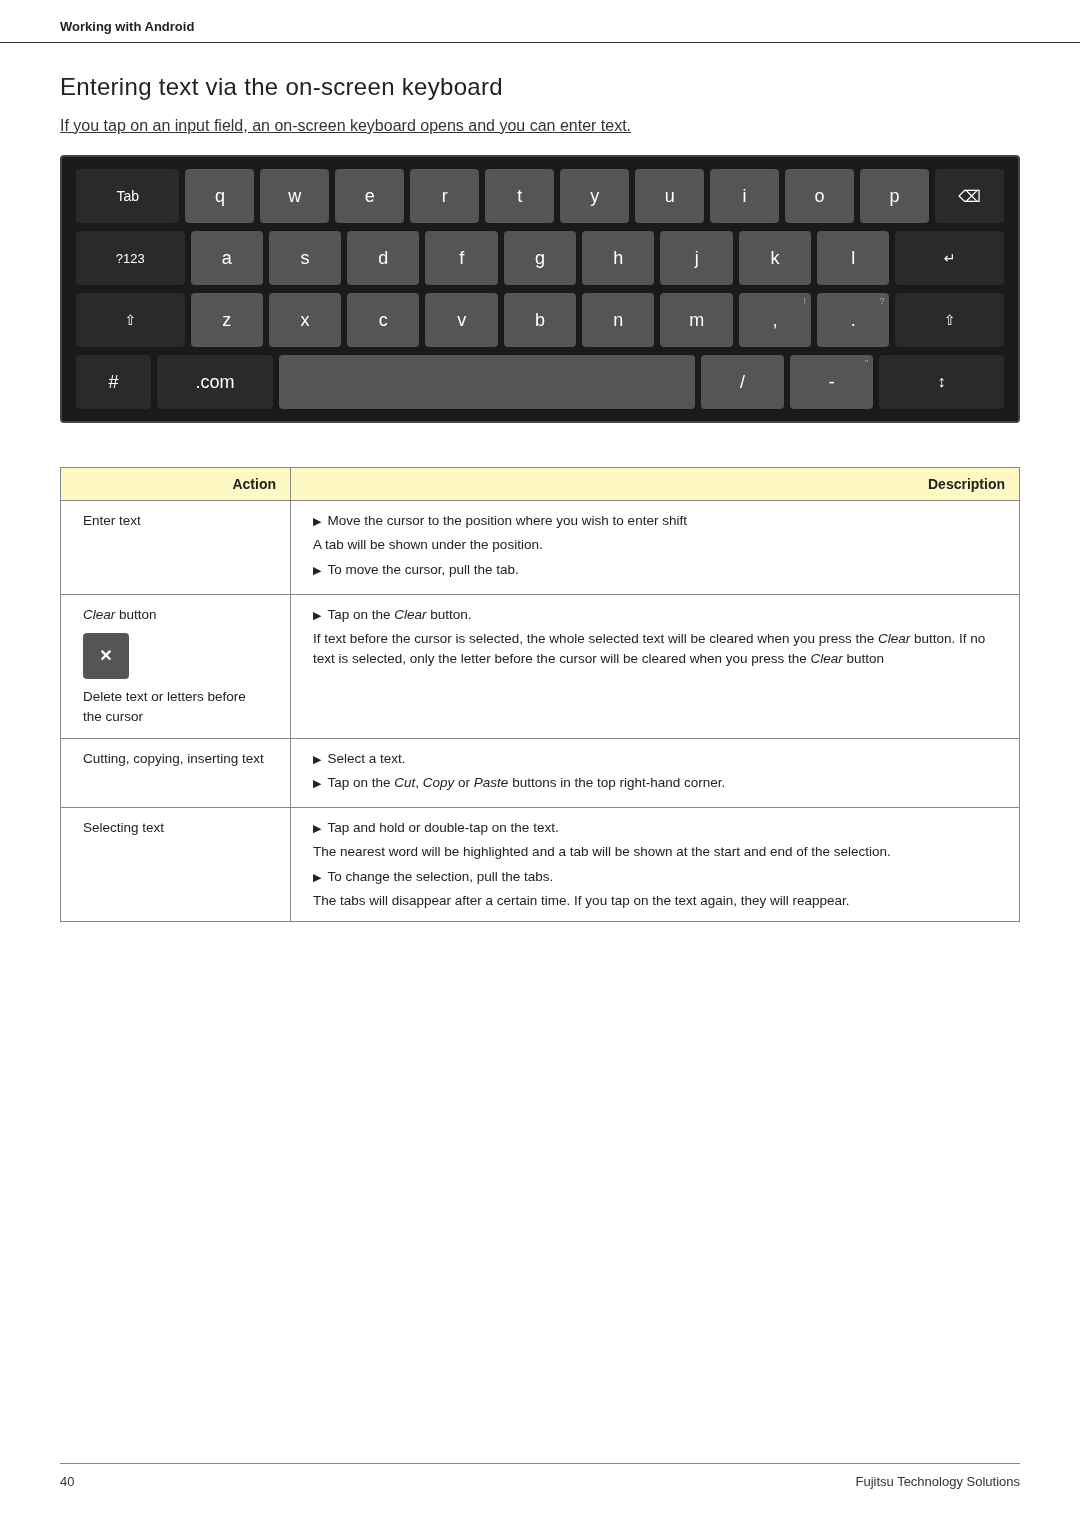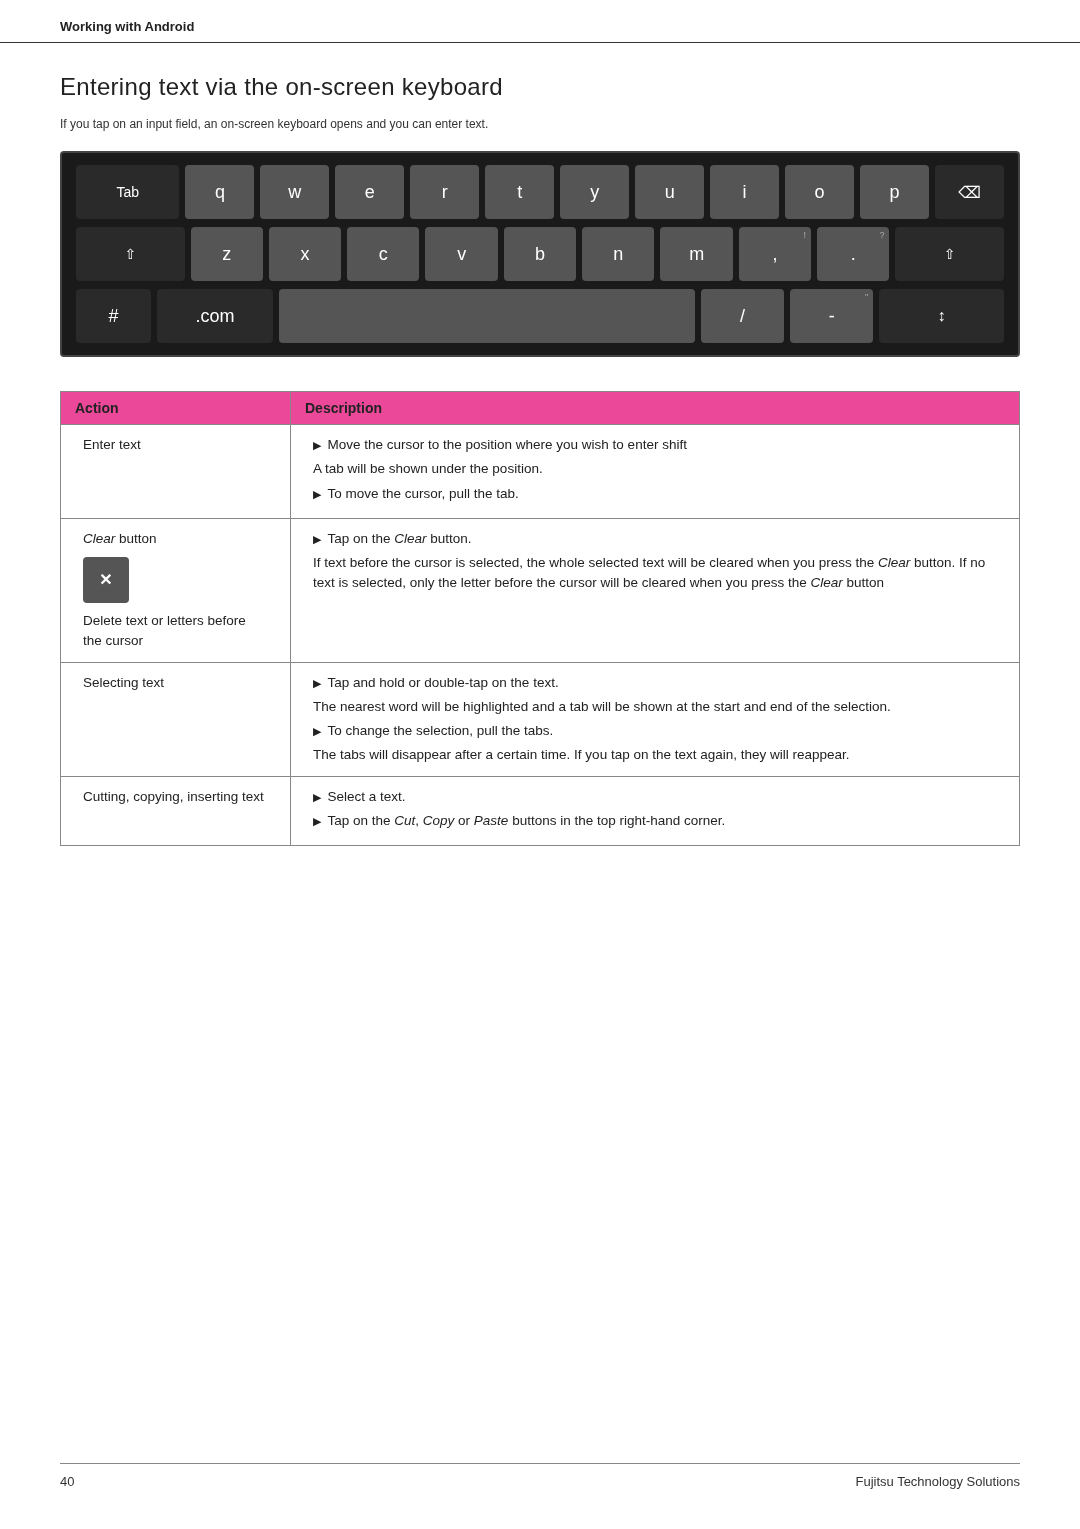--- a/index.html
+++ b/index.html
@@ -30,32 +30,33 @@
     }
 
     .section-title {
       font-size: 24px;
       font-weight: normal;
       margin-bottom: 16px;
       letter-spacing: 0.3px;
     }
 
     .intro-text {
-      font-size: 12px;
+      font-size: 16px;
       margin-bottom: 20px;
       color: #333;
+      text-decoration: underline;
     }
 
     
     .keyboard-container {
       background: #1a1a1a;
       border: 2px solid #444;
       border-radius: 4px;
       padding: 12px 14px;
-      margin-bottom: 34px;
+      margin-bottom: 44px;
       width: 960px;
     }
 
     .kb-row {
       display: flex;
       align-items: center;
       margin-bottom: 8px;
       gap: 6px;
     }
     .kb-row:last-child {
@@ -106,26 +107,26 @@
     }
 
     
     .action-table {
       width: 100%;
       border-collapse: collapse;
       border: 1.5px solid #888;
     }
 
     .action-table th {
-      background: #ec4899;
+      background: #fef9c3;
       font-weight: bold;
       font-size: 14px;
       padding: 8px 14px;
       border: 1.5px solid #888;
-      text-align: left;
+      text-align: right;
     }
 
     .action-table td {
       padding: 10px 22px;
       border: 1.5px solid #888;
       vertical-align: top;
       font-size: 13.5px;
       line-height: 1.5;
     }
 
@@ -200,20 +201,33 @@
       <div class="kb-key">r</div>
       <div class="kb-key">t</div>
       <div class="kb-key">y</div>
       <div class="kb-key">u</div>
       <div class="kb-key">i</div>
       <div class="kb-key">o</div>
       <div class="kb-key">p</div>
       <div class="kb-key dark backspace-key">⌫</div>
     </div>
 
+    <div class="kb-row">
+      <div class="kb-key dark wide" style="font-size:13px;">?123</div>
+      <div class="kb-key">a</div>
+      <div class="kb-key">s</div>
+      <div class="kb-key">d</div>
+      <div class="kb-key">f</div>
+      <div class="kb-key">g</div>
+      <div class="kb-key">h</div>
+      <div class="kb-key">j</div>
+      <div class="kb-key">k</div>
+      <div class="kb-key">l</div>
+      <div class="kb-key dark wide">↵</div>
+    </div>
 
     <div class="kb-row">
       <div class="kb-key dark wide">⇧</div>
       <div class="kb-key">z</div>
       <div class="kb-key">x</div>
       <div class="kb-key">c</div>
       <div class="kb-key">v</div>
       <div class="kb-key">b</div>
       <div class="kb-key">n</div>
       <div class="kb-key">m</div>
@@ -276,46 +290,46 @@
         <td>
           <div class="bullet-item">
             <span class="bullet-arrow">▶</span>
             <span>Tap on the <span class="italic">Clear</span> button.</span>
           </div>
           <div>If text before the cursor is selected, the whole selected text will be cleared when you press the <span class="italic">Clear</span> button. If no text is selected, only the letter before the cursor will be cleared when you press the <span class="italic">Clear</span> button</div>
         </td>
       </tr>
 
       <tr>
+        <td class="action-col">Cutting, copying, inserting text</td>
+        <td>
+          <div class="bullet-item">
+            <span class="bullet-arrow">▶</span>
+            <span>Select a text.</span>
+          </div>
+          <div class="bullet-item">
+            <span class="bullet-arrow">▶</span>
+            <span>Tap on the <span class="italic">Cut</span>, <span class="italic">Copy</span> or <span class="italic">Paste</span> buttons in the top right-hand corner.</span>
+          </div>
+        </td>
+      </tr>
+
+      <tr>
         <td class="action-col">Selecting text</td>
         <td>
           <div class="bullet-item">
             <span class="bullet-arrow">▶</span>
             <span>Tap and hold or double-tap on the text.</span>
           </div>
           <div style="margin-bottom:4px;">The nearest word will be highlighted and a tab will be shown at the start and end of the selection.</div>
           <div class="bullet-item">
             <span class="bullet-arrow">▶</span>
             <span>To change the selection, pull the tabs.</span>
           </div>
           <div>The tabs will disappear after a certain time. If you tap on the text again, they will reappear.</div>
-        </td>
-      </tr>
-
-      <tr>
-        <td class="action-col">Cutting, copying, inserting text</td>
-        <td>
-          <div class="bullet-item">
-            <span class="bullet-arrow">▶</span>
-            <span>Select a text.</span>
-          </div>
-          <div class="bullet-item">
-            <span class="bullet-arrow">▶</span>
-            <span>Tap on the <span class="italic">Cut</span>, <span class="italic">Copy</span> or <span class="italic">Paste</span> buttons in the top right-hand corner.</span>
-          </div>
         </td>
       </tr>
 
     </tbody>
   </table>
 
 </div>
 
 <div class="page-footer">
   <span>40</span>

